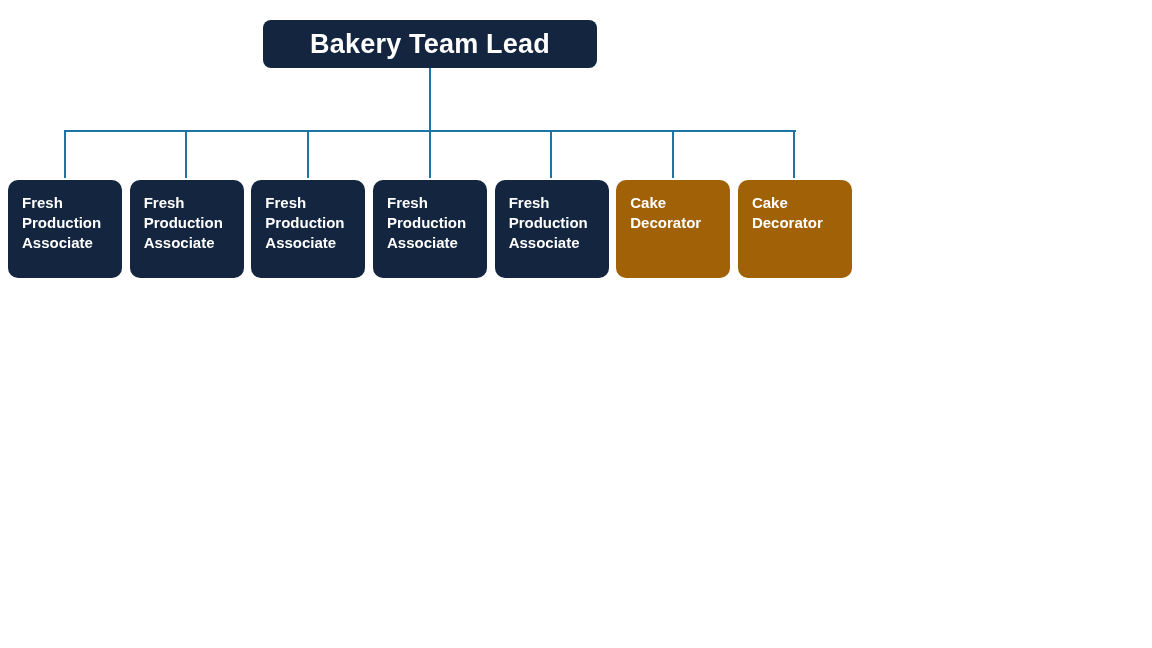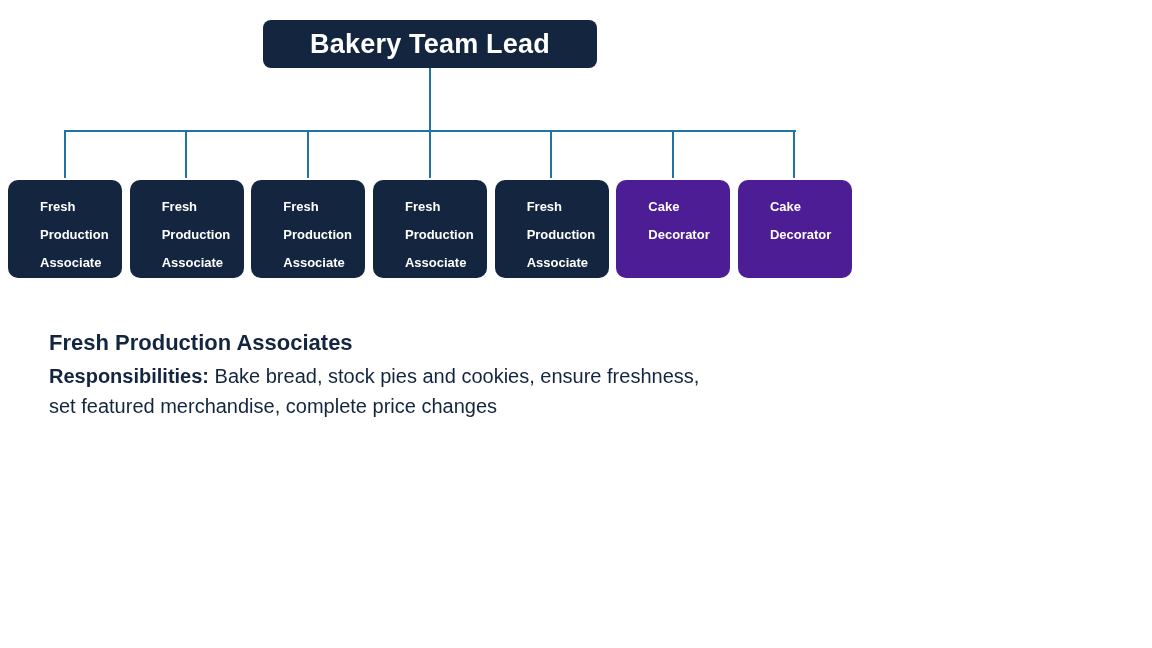--- a/index.html
+++ b/index.html
@@ -56,28 +56,28 @@
     left: 8px; top: 180px;
     width: 844px;
     display: flex;
     justify-content: space-between;
   }
   .org-node {
     width: 114px;
     height: 98px;
     border-radius: 10px;
     box-sizing: border-box;
-    padding: 13px 13px 0 32px;
+    padding: 13px 13px 0 14px;
     color: #ffffff;
-    font-size: 13px;
+    font-size: 15px;
     font-weight: 700;
-    line-height: 28px;
+    line-height: 20px;
   }
   .org-node.navy   { background: #13253f; }
-  .org-node.yellow { background: #4c1d95; }
+  .org-node.yellow { background: #a16207; }
 
   
   .sections {
     position: absolute;
     left: 49px; top: 328px;
     width: 860px;
     color: #13253f;
   }
   .section { margin-bottom: 22px; }
   .section-heading {
@@ -134,26 +134,19 @@
       </div>
       <div class="org-node yellow">
         <span>Cake Decorator</span>
       </div>
     </div>
 
   </div>
 
   <div class="sections">
 
-    <div class="section">
-      <div class="section-heading">Fresh Production Associates</div>
-      <div class="section-body">
-        <div><span class="resp-label">Responsibilities:</span> <span>Bake bread, stock pies and cookies, ensure freshness,</span></div>
-        <div>set featured merchandise, complete price changes</div>
-      </div>
-    </div>
 
     <div class="section">
     </div>
 
   </div>
 
 </div>
 
 </body></html>

